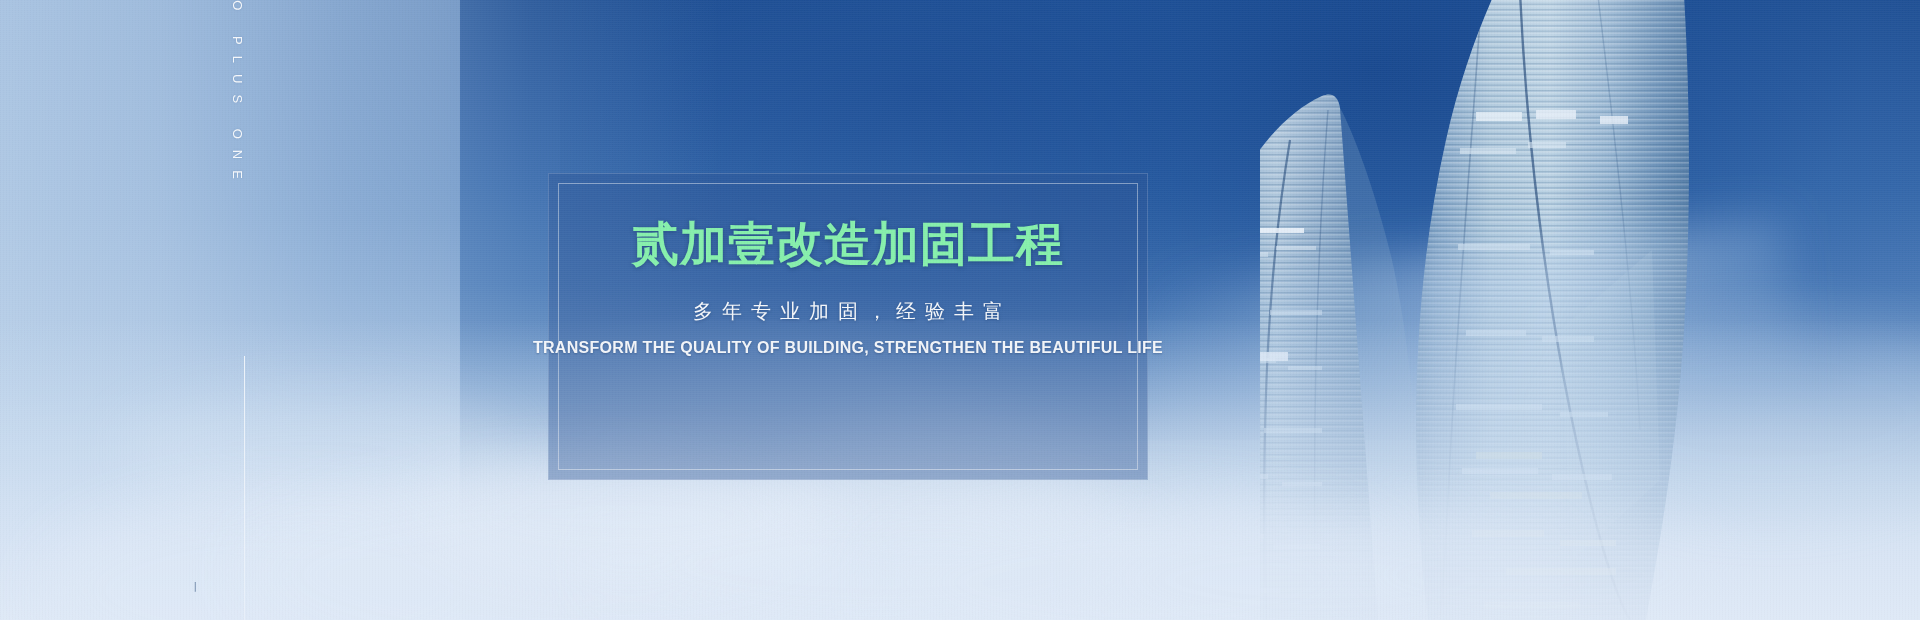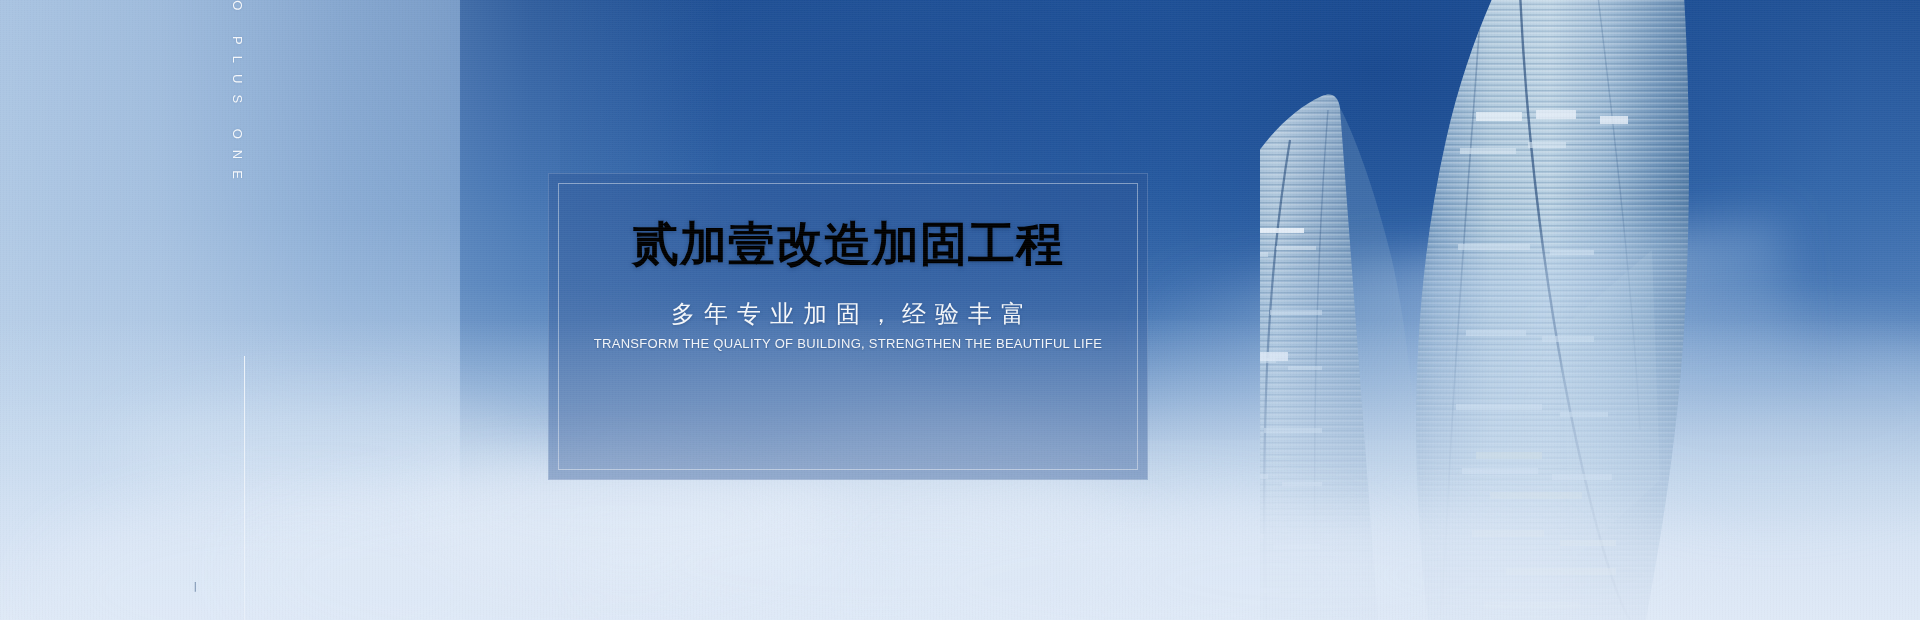--- a/index.html
+++ b/index.html
@@ -164,52 +164,52 @@
     position:absolute; inset:9px;
     border:1px solid rgba(255,255,255,0.42);
     display:flex;
     flex-direction:column;
     align-items:center;
     justify-content:flex-start;
     padding-top:35px;
   }
 
   .title-cn {
-    color:#000000;
+    color:#86efac;
     font-size:47px;
     font-weight:700;
     letter-spacing:1px;
     line-height:1.05;
     text-shadow:0 1px 4px rgba(20,50,95,.45);
     white-space:nowrap;
   }
   .subtitle-cn {
     margin-top:30px;
     color:rgba(255,255,255,0.95);
-    font-size:24px;
+    font-size:20px;
     font-weight:400;
     letter-spacing:9px;
     text-indent:9px;
     white-space:nowrap;
     text-shadow:0 1px 3px rgba(20,50,95,.35);
   }
   .slogan-cn {
     margin-top:26px;
     color:#ffffff;
     font-size:25px;
     font-weight:700;
     letter-spacing:1px;
     white-space:nowrap;
     text-shadow:0 1px 3px rgba(20,50,95,.40);
   }
   .slogan-en {
-    margin-top:6px;
+    margin-top:14px;
     color:rgba(255,255,255,0.93);
-    font-size:13px;
-    font-weight:400;
+    font-size:16px;
+    font-weight:700;
     letter-spacing:0.3px;
     white-space:nowrap;
     text-shadow:0 1px 2px rgba(20,50,95,.35);
   }
 
   
   .grain {
     position:absolute; inset:0;
     pointer-events:none;
     opacity:.05;

